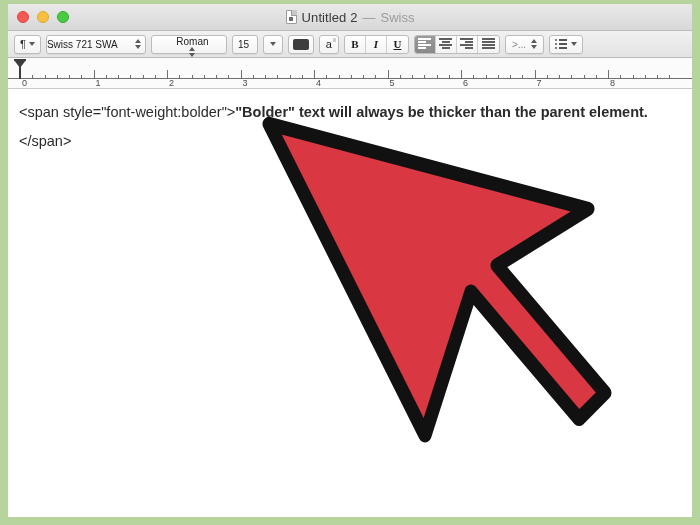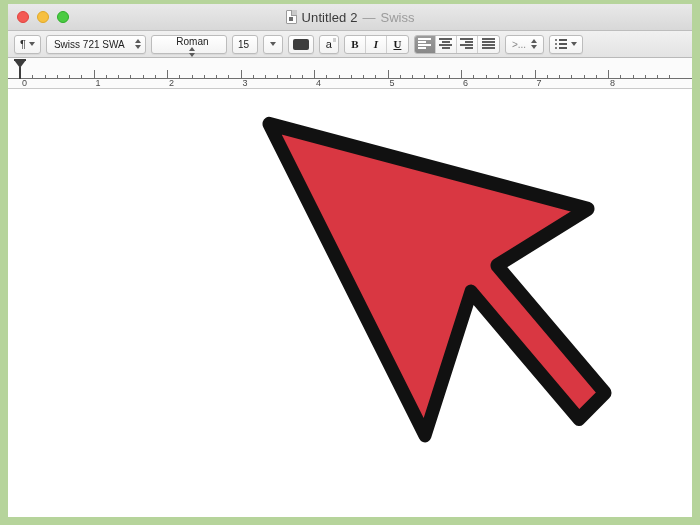--- a/index.html
+++ b/index.html
@@ -134,21 +134,21 @@
   }
   .stepper i {
     width: 0; height: 0;
     border-left: 3px solid transparent;
     border-right: 3px solid transparent;
     display: block;
   }
   .stepper i.up   { border-bottom: 4px solid #5a5a5a; }
   .stepper i.down { border-top: 4px solid #5a5a5a; }
 
-  .ctl.fontname { width: 100px; padding-left: 7px; justify-content: space-between; }
+  .ctl.fontname { width: 100px; justify-content: space-between; }
   .ctl.fontstyle { width: 76px; padding-left: 7px; justify-content: space-between; flex-direction: column; }
   .ctl.fontsize { width: 26px; padding-left: 5px; }
   .ctl.sizechev { width: 20px; justify-content: center; }
   .ctl.swatch { width: 26px; justify-content: center; }
   .swatch-box {
     width: 16px; height: 11px;
     background: #3d3d3d;
     border-radius: 2px;
   }
   .ctl.bgcolor { width: 20px; justify-content: center; font-size: 11px; }
@@ -475,20 +475,21 @@
           <div class="tick minor" style="left: 636.75px;"></div>
           <div class="tick minor" style="left: 649px;"></div>
           <div class="tick minor" style="left: 661.25px;"></div>
         </div>
       <div class="indent-bar" style="left:6px"></div>
       <div class="indent-marker" style="left:6px"></div>
       <div class="indent-stem" style="left:11px"></div>
     </div>
 
     <div class="doc">
+      <div class="doc-text"><span class="tag">&lt;span style="font-weight:bolder"&gt;</span><span class="boldpart">"Bolder" text will always be thicker than the parent element.</span><span class="tag">&lt;/span&gt;</span></div>
 
       <svg class="cursor-layer" viewBox="0 0 684 393" preserveAspectRatio="none">
         <polygon id="cursor-shape" points="261,32 580,110 489,162 597,279 571,303 463,186 417,318" stroke-linejoin="round" stroke-linecap="round" fill="#d93742" stroke="#111111" stroke-width="13"></polygon>
       </svg>
     </div>
 
   </div>
 </div>
 
 </body></html>

